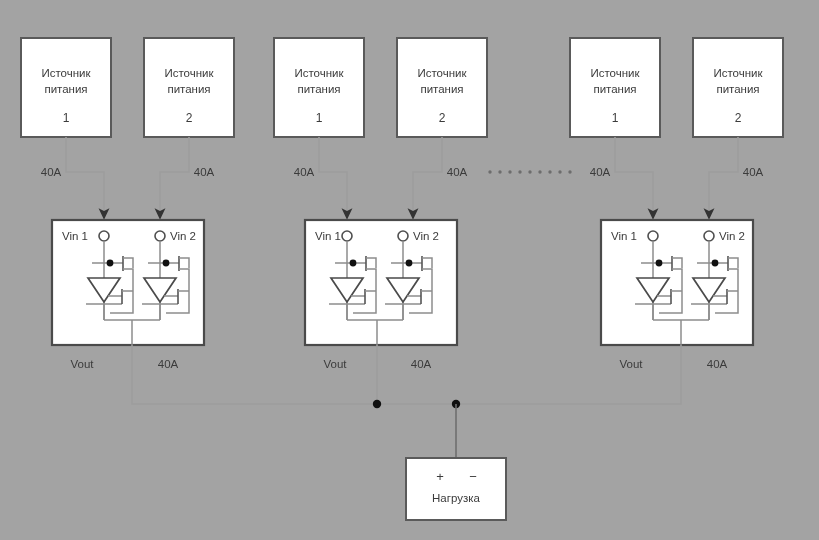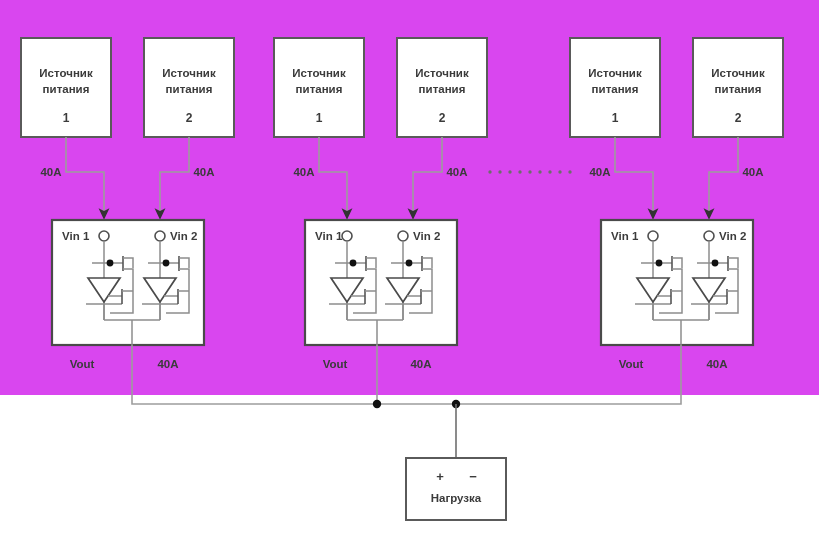--- a/index.html
+++ b/index.html
@@ -1,18 +1,18 @@
 <!DOCTYPE html>
 <html><head>
 <meta charset="utf-8">
 <style>
   html,body{margin:0;padding:0;background:#ffffff;}
   body{width:819px;height:540px;font-family:"Liberation Sans",sans-serif;
        -webkit-font-smoothing:antialiased;overflow:hidden;}
-  #stage{position:relative;width:819px;height:395px;background:#d946ef;font-weight:bold;}
+  #stage{position:relative;width:819px;height:540px;background:#a3a3a3;}
   svg#diagram{position:absolute;left:0;top:0;width:819px;height:540px;display:block;}
   .boxfill{fill:#ffffff;stroke:#5a5a5a;stroke-width:2;}
   .modfill{fill:#ffffff;stroke:#4a4a4a;stroke-width:2.2;}
   .wire{stroke:#9d9d9d;stroke-width:1.6;fill:none;}
   .wire-dark{stroke:#6f6f6f;stroke-width:1.6;fill:none;}
   .inner{stroke:#8d8d8d;stroke-width:1.5;fill:none;}
   .innerdark{stroke:#555;stroke-width:1.6;fill:none;}
   .dot{fill:#111111;}
   .term{fill:#ffffff;stroke:#4f4f4f;stroke-width:1.6;}
   .tri{fill:#ffffff;stroke:#4a4a4a;stroke-width:1.7;}

